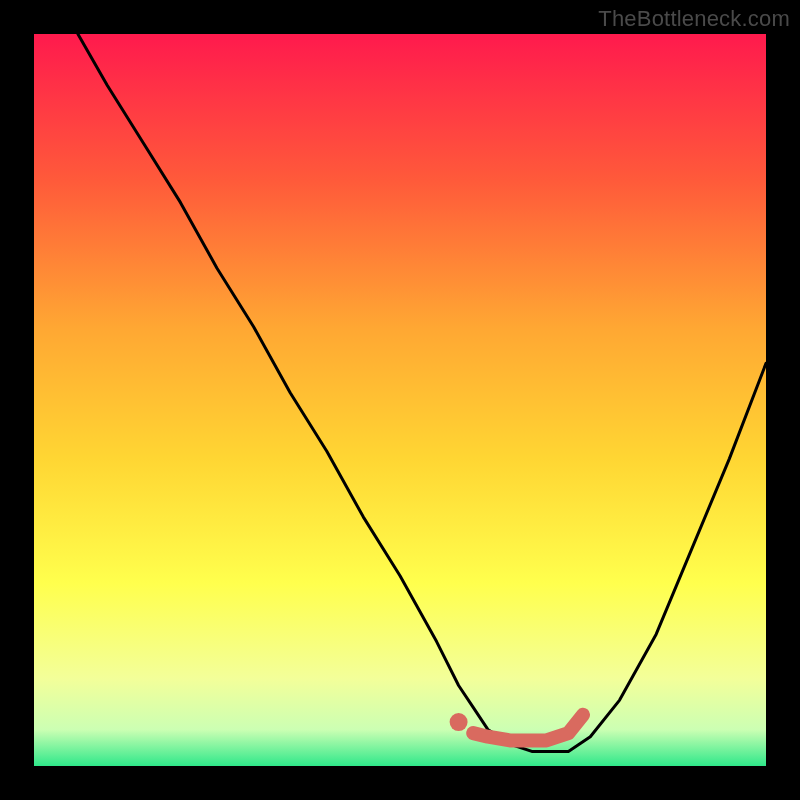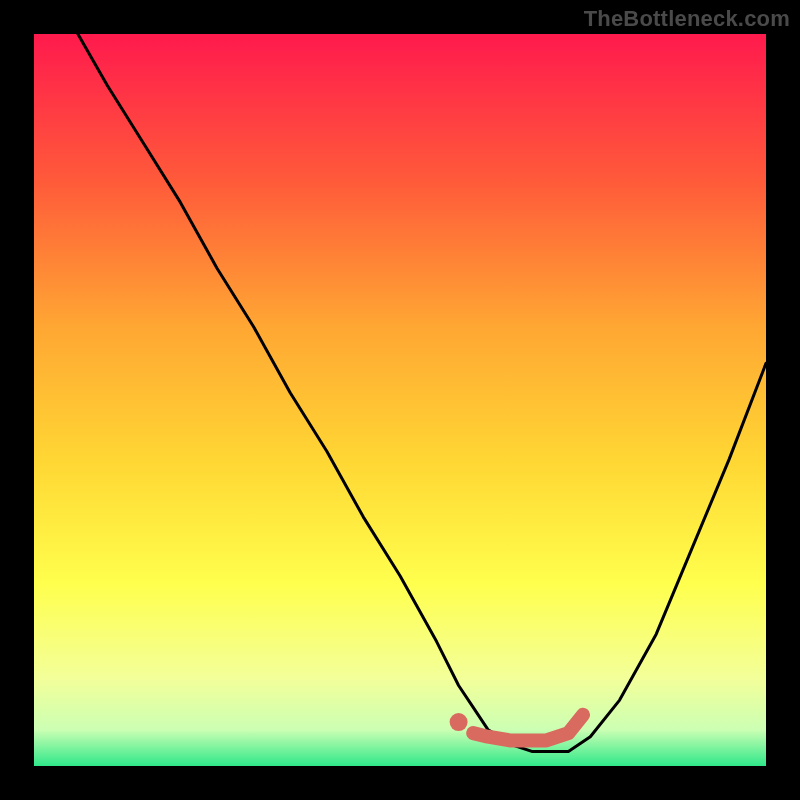--- a/index.html
+++ b/index.html
@@ -23,21 +23,21 @@
     width: 732px;
     height: 732px;
     
   }
   .watermark {
     position: absolute;
     top: 6px;
     right: 10px;
     color: #4a4a4a;
     font-size: 22px;
-    font-weight: 700;
+    font-weight: 400;
     letter-spacing: 0.2px;
   }
   svg {
     display: block;
   }
 </style>
 </head>
 <body>
 
 <div class="frame">

